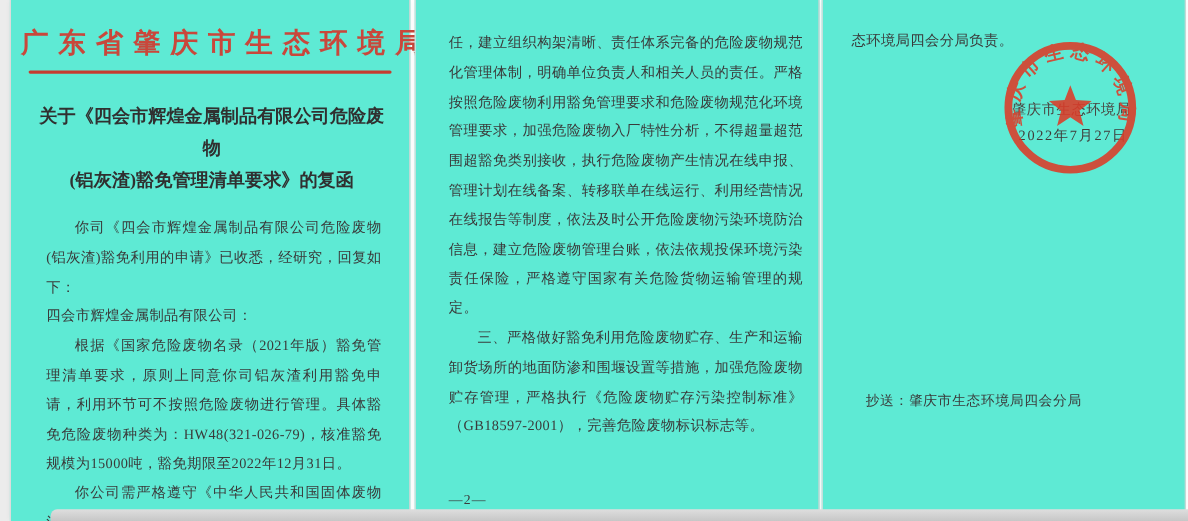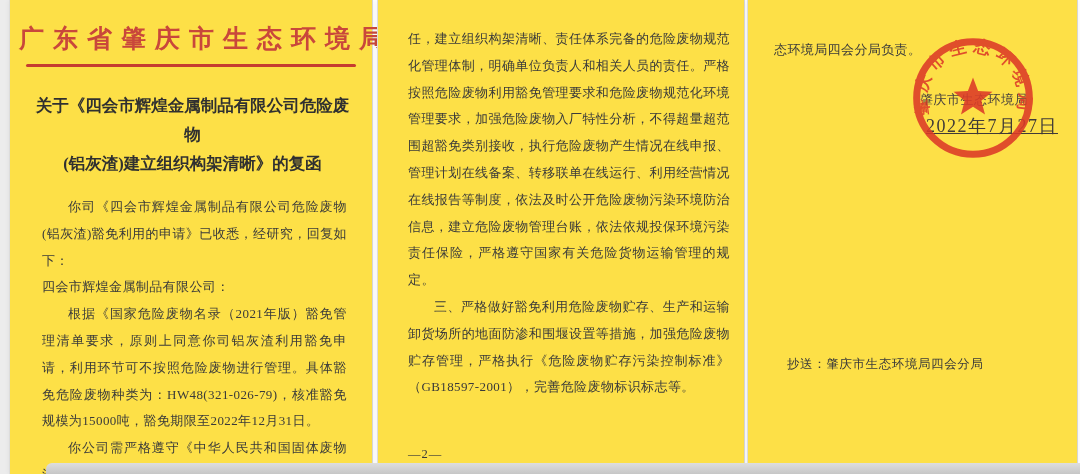--- a/index.html
+++ b/index.html
@@ -9,21 +9,21 @@
     background: #ffffff;
     position: relative;
   }
   .stage { position: absolute; left: 0; top: 0; width: 1080px; height: 474px; overflow: hidden; }
   .edge-strip-left {
     position: absolute; left: 0; top: 0; width: 9px; height: 474px;
     background: #ececec;
   }
   .page {
     position: absolute; top: 0; height: 474px;
-    background: #fde047;
+    background: #5eead4;
     border-left: 1px solid #dcdcdc;
     border-right: 1px solid #d5d5d5;
     box-shadow: 0 0 5px rgba(0,0,0,0.06);
   }
   .page-left  { left: 9px;   width: 364px; }
   .page-mid   { left: 377px; width: 368px; }
   .page-right { left: 747px; width: 331px; }
 
   
   .agency-header {
@@ -61,36 +61,36 @@
   .para.indent { text-indent: 2em; }
 
   
   .page-mid .body-block { padding: 0 14px 0 30px; margin-top: 26px; }
   .page-number {
     position: absolute; left: 30px; bottom: 12px;
     font-size: 12.5px; color: #3a3a3a; letter-spacing: 1px;
   }
 
   
-  .page-right .body-block { padding: 0 20px 0 26px; margin-top: 37px; }
+  .page-right .body-block { padding: 0 20px 0 26px; margin-top: 24px; }
   .seal-wrap {
     position: absolute; left: 161px; top: 34px;
     width: 128px; height: 128px;
     opacity: 0.88;
     z-index: 3;
   }
   .signer-name {
     position: absolute; left: 172px; top: 91px;
     font-size: 13px; color: #4a423e; letter-spacing: 0.5px;
     z-index: 2; white-space: nowrap;
   }
   .issue-date {
     position: absolute; left: 178px; top: 114px;
-    font-size: 18px; color: #403a38; letter-spacing: 1.5px;
-    z-index: 2; white-space: nowrap; text-decoration: underline;
+    font-size: 13px; color: #403a38; letter-spacing: 1.5px;
+    z-index: 2; white-space: nowrap;
   }
   .cc-line {
     position: absolute; left: 39px; top: 356px;
     font-size: 12.5px; color: #3a3a3a; letter-spacing: 0.6px;
   }
 
   .bottom-bar {
     position: absolute; left: 46px; right: 0; bottom: 0; height: 11px;
     background: linear-gradient(#dedede, #c6c6c6);
     border-top-left-radius: 6px;
@@ -101,21 +101,21 @@
 <body>
 
 <div class="stage">
   <div class="edge-strip-left"></div>
 
   <div class="page page-left">
     <div class="agency-header">广东省肇庆市生态环境局</div>
     <div class="header-rule"></div>
     <div class="doc-title">
       <div>关于《四会市辉煌金属制品有限公司危险废物</div>
-      <div>(铝灰渣)建立组织构架清晰》的复函</div>
+      <div>(铝灰渣)豁免管理清单要求》的复函</div>
     </div>
     <div class="body-block">
       <div class="para indent">你司《四会市辉煌金属制品有限公司危险废物(铝灰渣)豁免利用的申请》已收悉，经研究，回复如下：</div>
       <div class="para">四会市辉煌金属制品有限公司：</div>
       <div class="para indent">根据《国家危险废物名录（2021年版）豁免管理清单要求，原则上同意你司铝灰渣利用豁免申请，利用环节可不按照危险废物进行管理。具体豁免危险废物种类为：HW48(321-026-79)，核准豁免规模为15000吨，豁免期限至2022年12月31日。</div>
       <div class="para indent">你公司需严格遵守《中华人民共和国固体废物污染环境防治法》等法律法规和危险废物经营管理的相关规定，严格按照《国家危险废物名录（2021年版》豁免管理清单豁免环节、豁免条件、豁免内容等相关要求开展豁免利用，建立完善危险废物利用环境安全的规章制度、污染防治措施和事故应急救援措施。同时做好如下工作：</div>
 
     </div>
   </div>
 

